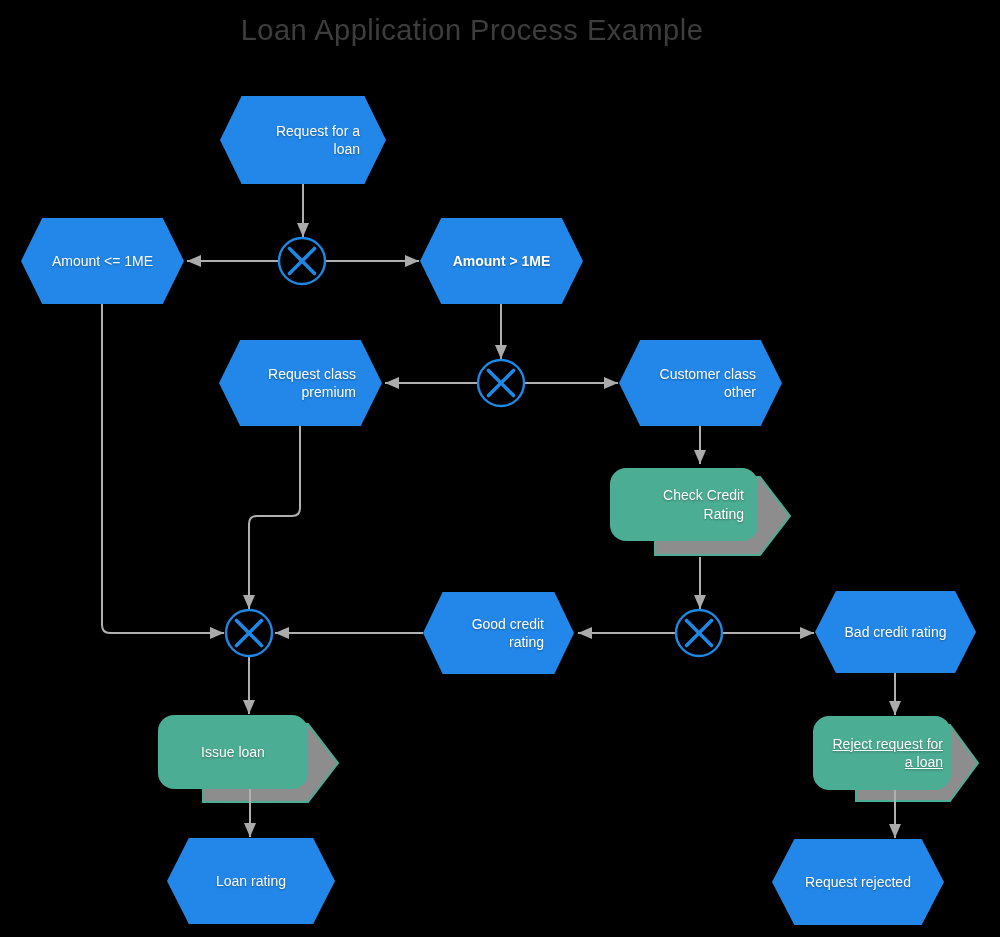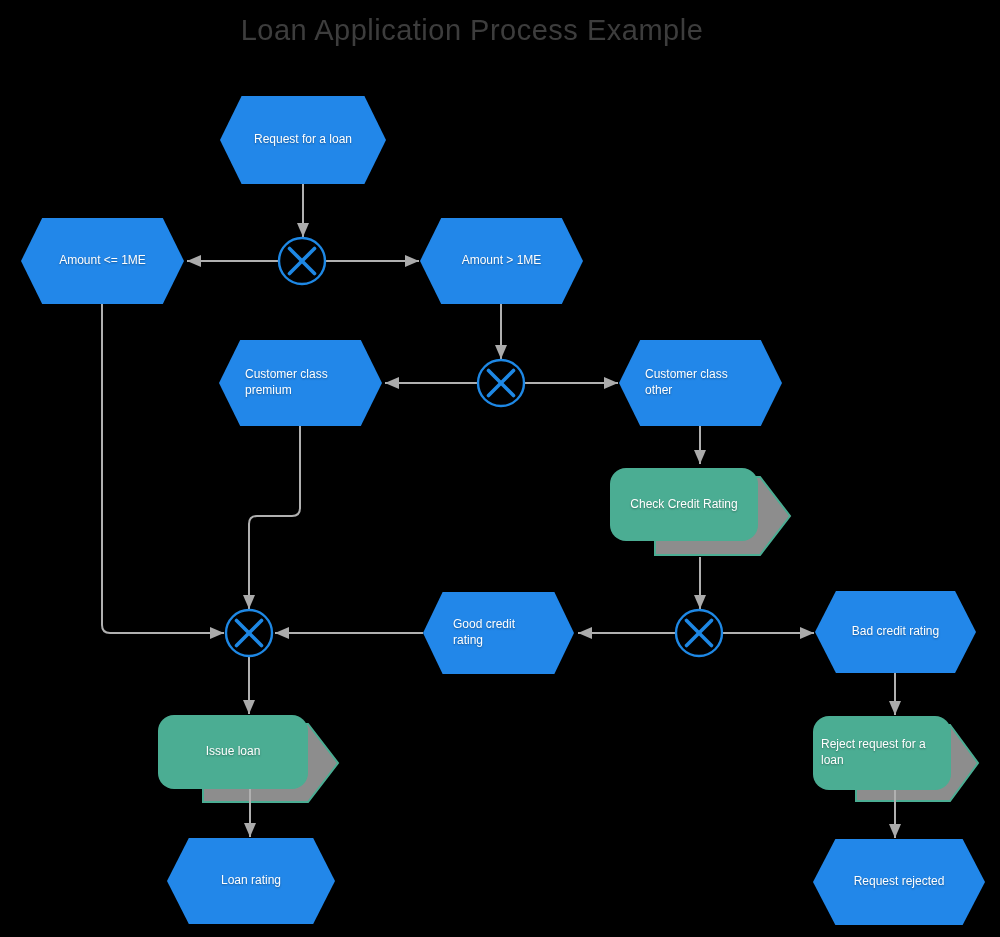--- a/index.html
+++ b/index.html
@@ -46,51 +46,51 @@
   .fn-shadow {
     fill: var(--shadow-fill, #8d8d8d);
     stroke: var(--function-fill, #4bad93);
     stroke-width: 2;
   }
   .node {
     position: absolute;
     display: flex;
     align-items: center;
     justify-content: center;
-    text-align: left;
+    text-align: right;
     color: var(--node-text, #fff);
-    font-size: 12px;
+    font-size: 14px;
     line-height: 1.3;
     text-shadow: 0 1px 2px rgba(0,0,0,0.35);
   }
   .event {
     background: var(--event-fill, #2287e9);
     clip-path: polygon(0 50%, 13% 0, 87% 0, 100% 50%, 87% 100%, 13% 100%);
     padding: 0 26px;
     box-sizing: border-box;
   }
   .function {
     background: var(--function-fill, #4bad93);
     border-radius: 16px;
     padding: 18px 14px;
     box-sizing: border-box;
   }
   
   #n-request-loan      { left: 220px; top: 96px;  width: 166px; height: 88px; }
   #n-amount-lte        { left: 21px;  top: 218px; width: 163px; height: 86px; }
-  #n-amount-gt         { left: 420px; top: 218px; width: 163px; height: 86px; }
+  #n-amount-gt         { left: 420px; top: 218px; width: 163px; height: 86px; font-weight: bold; }
   #n-premium           { left: 219px; top: 340px; width: 163px; height: 86px; }
   #n-other             { left: 619px; top: 340px; width: 163px; height: 86px; }
   #n-check-credit      { left: 610px; top: 468px; width: 148px; height: 73px; }
   #n-good-credit       { left: 423px; top: 592px; width: 151px; height: 82px; padding: 0 30px; }
   #n-bad-credit        { left: 815px; top: 591px; width: 161px; height: 82px; }
   #n-issue-loan        { left: 158px; top: 715px; width: 150px; height: 74px; }
-  #n-reject-request    { left: 813px; top: 716px; width: 138px; height: 74px; padding: 0 8px; }
+  #n-reject-request    { left: 813px; top: 716px; width: 138px; height: 74px; padding: 0 8px; text-decoration: underline; }
   #n-loan-issued       { left: 167px; top: 838px; width: 168px; height: 86px; }
-  #n-request-rejected  { left: 813px; top: 839px; width: 172px; height: 86px; }
+  #n-request-rejected  { left: 772px; top: 839px; width: 172px; height: 86px; }
 </style>
 </head>
 <body>
 
 <div class="canvas">
 
   <h1 class="diagram-title">Loan Application Process Example</h1>
 
   <svg class="wires" viewBox="0 0 1000 937">
     <defs>
@@ -146,21 +146,21 @@
   <div id="n-request-loan" class="node event">
     <span>Request for a loan</span>
   </div>
   <div id="n-amount-lte" class="node event">
     <span>Amount &lt;= 1ME</span>
   </div>
   <div id="n-amount-gt" class="node event">
     <span>Amount &gt; 1ME</span>
   </div>
   <div id="n-premium" class="node event">
-    <span>Customer class premium</span>
+    <span>Request class premium</span>
   </div>
   <div id="n-other" class="node event">
     <span>Customer class other</span>
   </div>
   <div id="n-good-credit" class="node event">
     <span>Good credit rating</span>
   </div>
   <div id="n-bad-credit" class="node event">
     <span>Bad credit rating</span>
   </div>

